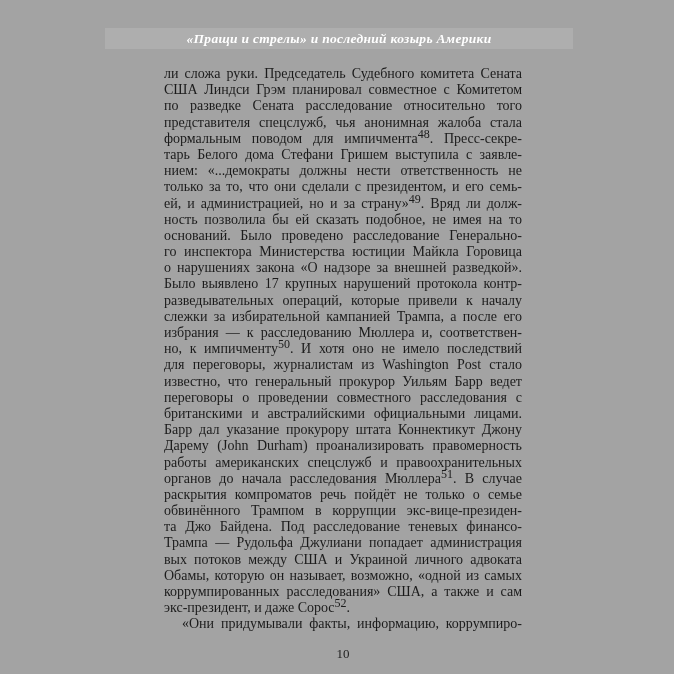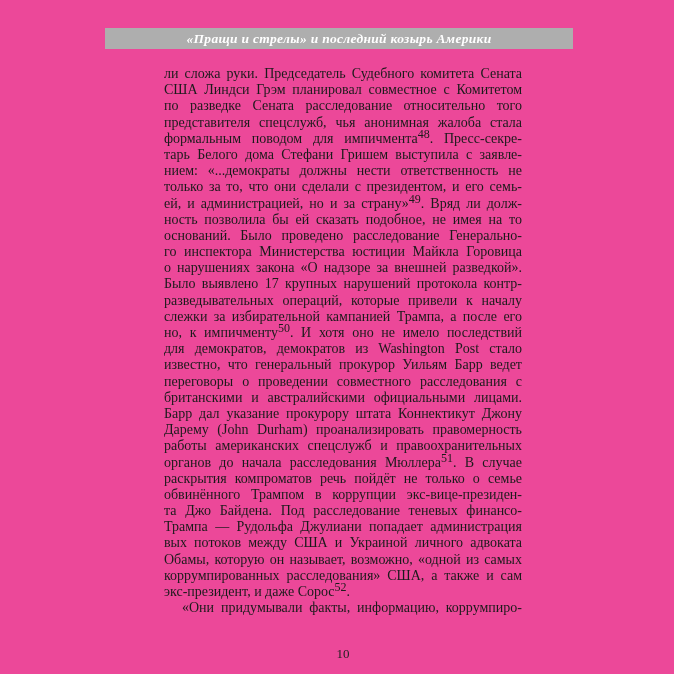--- a/index.html
+++ b/index.html
@@ -4,21 +4,21 @@
 <style>
   html, body {
     margin: 0;
     padding: 0;
     background: #ffffff;
   }
   .page {
     position: relative;
     width: 674px;
     height: 674px;
-    background: #ec4899;
+    background: #a3a3a3;
     overflow: hidden;
     font-family: "Liberation Serif", serif;
   }
   .running-head {
     position: absolute;
     left: 105px;
     top: 28px;
     width: 468px;
     height: 21px;
     background: #aeaeae;
@@ -95,22 +95,23 @@
       <div class="line"><span>нием: </span><span class="it">«...демократы должны нести ответственность не</span></div>
       <div class="line"><span class="it">только за то, что они сделали с президентом, и его семь-</span></div>
       <div class="line"><span class="it">ей, и администрацией, но и за страну»</span><sup>49</sup><span>. Вряд ли долж-</span></div>
       <div class="line"><span>ность позволила бы ей сказать подобное, не имея на то</span></div>
       <div class="line"><span>оснований. Было проведено расследование Генерально-</span></div>
       <div class="line"><span>го инспектора Министерства юстиции Майкла Горовица</span></div>
       <div class="line"><span>о нарушениях закона «О надзоре за внешней разведкой».</span></div>
       <div class="line"><span>Было выявлено 17 крупных нарушений протокола контр-</span></div>
       <div class="line"><span>разведывательных операций, которые привели к началу</span></div>
       <div class="line"><span>слежки за избирательной кампанией Трампа, а после его</span></div>
+      <div class="line"><span>избрания — к расследованию Мюллера и, соответствен-</span></div>
       <div class="line"><span>но, к импичменту</span><sup>50</sup><span>. И хотя оно не имело последствий</span></div>
-      <div class="line"><span>для демократов, демократов из Washington Post стало</span></div>
+      <div class="line"><span>для переговоры, журналистам из Washington Post стало</span></div>
       <div class="line"><span>известно, что генеральный прокурор Уильям Барр ведет</span></div>
       <div class="line"><span>переговоры о проведении совместного расследования с</span></div>
       <div class="line"><span>британскими и австралийскими официальными лицами.</span></div>
       <div class="line"><span>Барр дал указание прокурору штата Коннектикут Джону</span></div>
       <div class="line"><span>Дарему (John Durham) проанализировать правомерность</span></div>
       <div class="line"><span>работы американских спецслужб и правоохранительных</span></div>
       <div class="line"><span>органов до начала расследования Мюллера</span><sup>51</sup><span>. В случае</span></div>
       <div class="line"><span>раскрытия компроматов речь пойдёт не только о семье</span></div>
       <div class="line"><span>обвинённого Трампом в коррупции экс-вице-президен-</span></div>
       <div class="line"><span>та Джо Байдена. Под расследование теневых финансо-</span></div>

